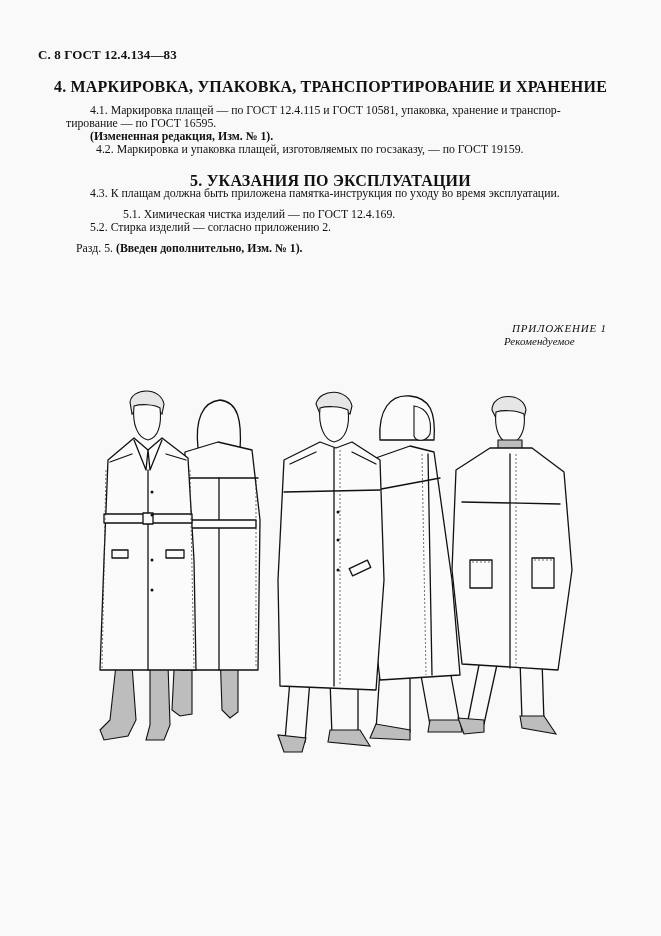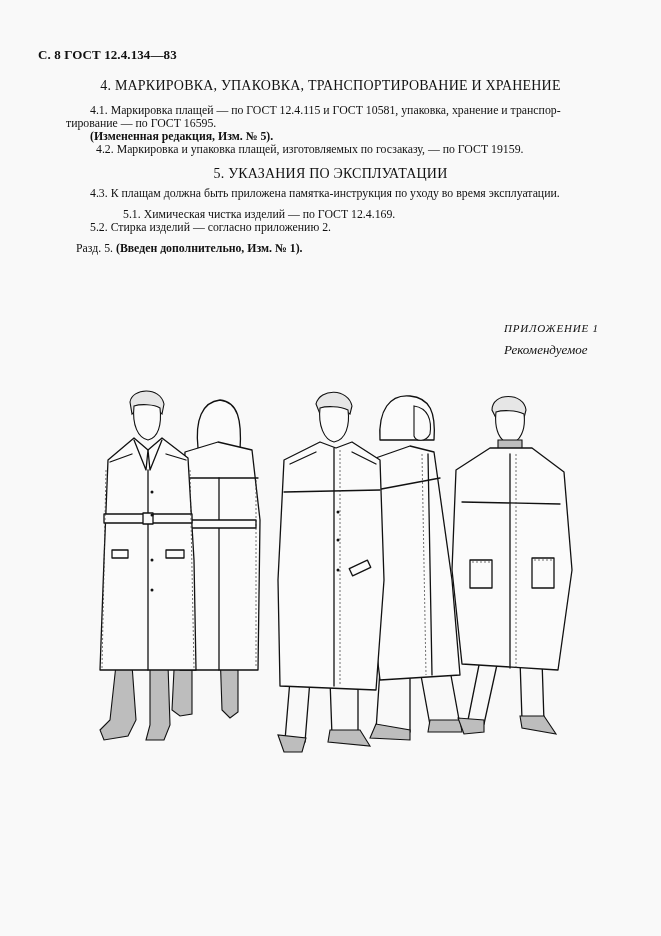--- a/index.html
+++ b/index.html
@@ -1,48 +1,48 @@
 <!DOCTYPE html>
 <html><head>
   <meta charset="utf-8">
   <style>
     html, body { margin: 0; padding: 0; }
     body {
       width: 661px; height: 936px; background: #f9f9f9; position: relative;
       font-family: "Liberation Serif", "DejaVu Serif", serif; color: #111; overflow: hidden;
     }
     .page-header { position: absolute; left: 38px; top: 47px; font-size: 13px; font-weight: bold; letter-spacing: 0.1px; }
-    .section-title { position: absolute; left: 0; width: 661px; text-align: center; font-size: 14px; font-weight: normal; letter-spacing: 0.2px; }
+    .section-title { position: absolute; left: 0; width: 661px; text-align: center; font-size: 16px; font-weight: bold; letter-spacing: 0.2px; }
     .para { position: absolute; font-size: 11.8px; line-height: 13px; white-space: nowrap; }
     .bold { font-weight: bold; }
     .appendix { position: absolute; left: 504px; top: 322px; font-style: italic; }
-    .appendix .t1 { font-size: 11px; letter-spacing: 0.8px; }
-    .appendix .t2 { font-size: 13px; margin-top: 8px; }
+    .appendix .t1 { font-size: 11px; letter-spacing: 0.8px; margin-left: 8px; }
+    .appendix .t2 { font-size: 11px; margin-top: 1px; }
     .figure { position: absolute; left: 80px; top: 380px; width: 510px; height: 380px; }
     svg .ln { fill: none; stroke: #111; stroke-width: 1.3; stroke-linejoin: round; stroke-linecap: round; }
     svg .coat { fill: #fbfbfb; stroke: #111; stroke-width: 1.3; stroke-linejoin: round; }
     svg .dash { fill: none; stroke: #333; stroke-width: 0.7; stroke-dasharray: 2 2; }
     svg .shade { fill: #bdbdbd; stroke: #111; stroke-width: 1.1; }
     svg .skin { fill: #fbfbfb; stroke: #111; stroke-width: 1.1; }
     svg .hair { fill: #e6e6e6; stroke: #111; stroke-width: 1.1; }
   </style>
 </head>
 <body>
 
 <div class="page-header">С. 8 ГОСТ 12.4.134—83</div>
 
 <div class="section-title" style="top:78px;">4. МАРКИРОВКА, УПАКОВКА, ТРАНСПОРТИРОВАНИЕ И ХРАНЕНИЕ</div>
 
 <div class="para" style="left:90px; top:104px;">4.1.  Маркировка плащей — по ГОСТ 12.4.115 и ГОСТ 10581, упаковка, хранение и транспор-</div>
 <div class="para" style="left:66px; top:117px;">тирование — по ГОСТ 16595.</div>
-<div class="para bold" style="left:90px; top:130px;">(Измененная редакция, Изм. № 5).</div>
+<div class="para bold" style="left:90px; top:130px;">(Измененная редакция, Изм. № 1).</div>
 <div class="para" style="left:96px; top:143px;text-align:center;">4.2.  Маркировка и упаковка плащей, изготовляемых по госзаказу, — по ГОСТ 19159.</div>
 <div class="para" style="left:90px; top:156px;margin-top:31px;">4.3.  К плащам должна быть приложена памятка-инструкция по уходу во время эксплуатации.</div>
 
-<div class="section-title" style="top:166px;text-align:center;">5. УКАЗАНИЯ ПО ЭКСПЛУАТАЦИИ</div>
+<div class="section-title" style="top:172px;text-align:center;">5. УКАЗАНИЯ ПО ЭКСПЛУАТАЦИИ</div>
 
 <div class="para" style="left:90px; top:208px;margin-left:33px;">5.1.  Химическая чистка изделий — по ГОСТ 12.4.169.</div>
 <div class="para" style="left:90px; top:221px;">5.2.  Стирка изделий — согласно приложению 2.</div>
 <div class="para" style="left:76px; top:242px;">
   <span>Разд.  5.</span>
   <span class="bold">(Введен дополнительно, Изм. № 1).</span>
 </div>
 
 <div class="appendix">
   <div class="t1">ПРИЛОЖЕНИЕ 1</div>

